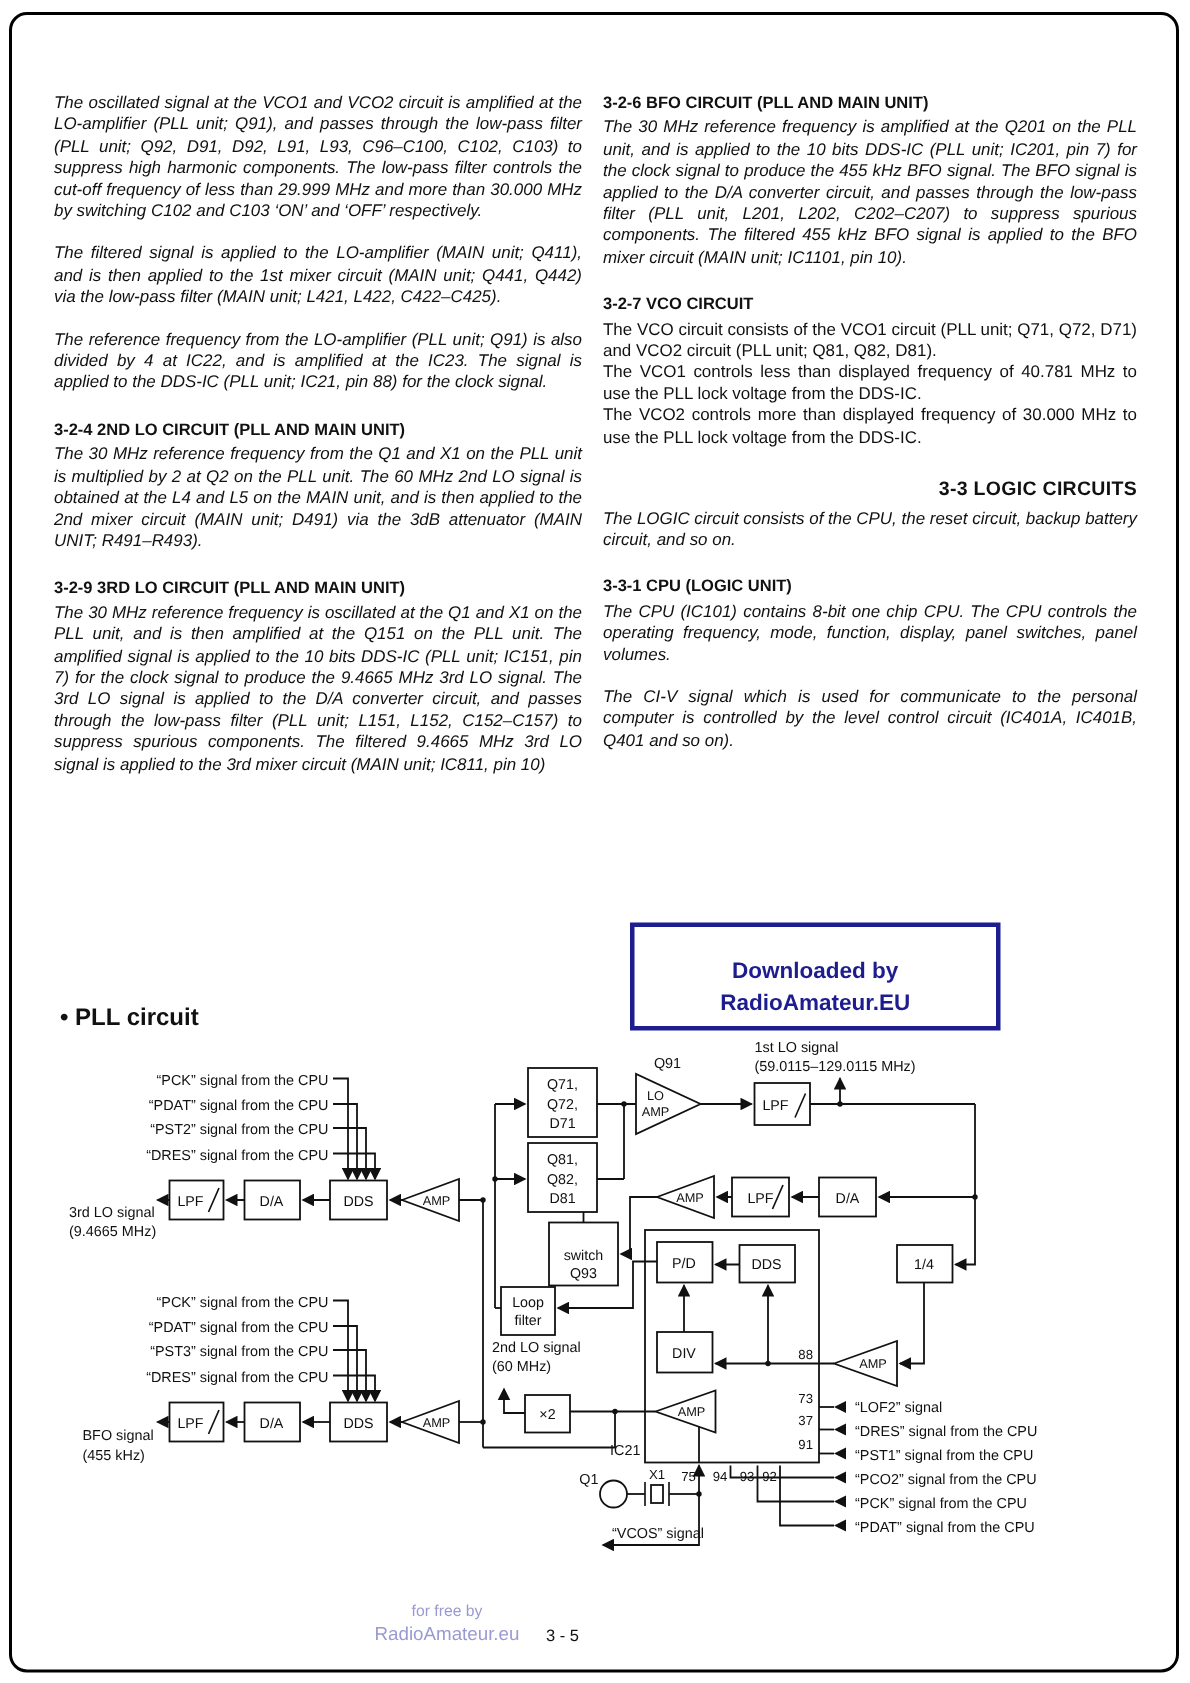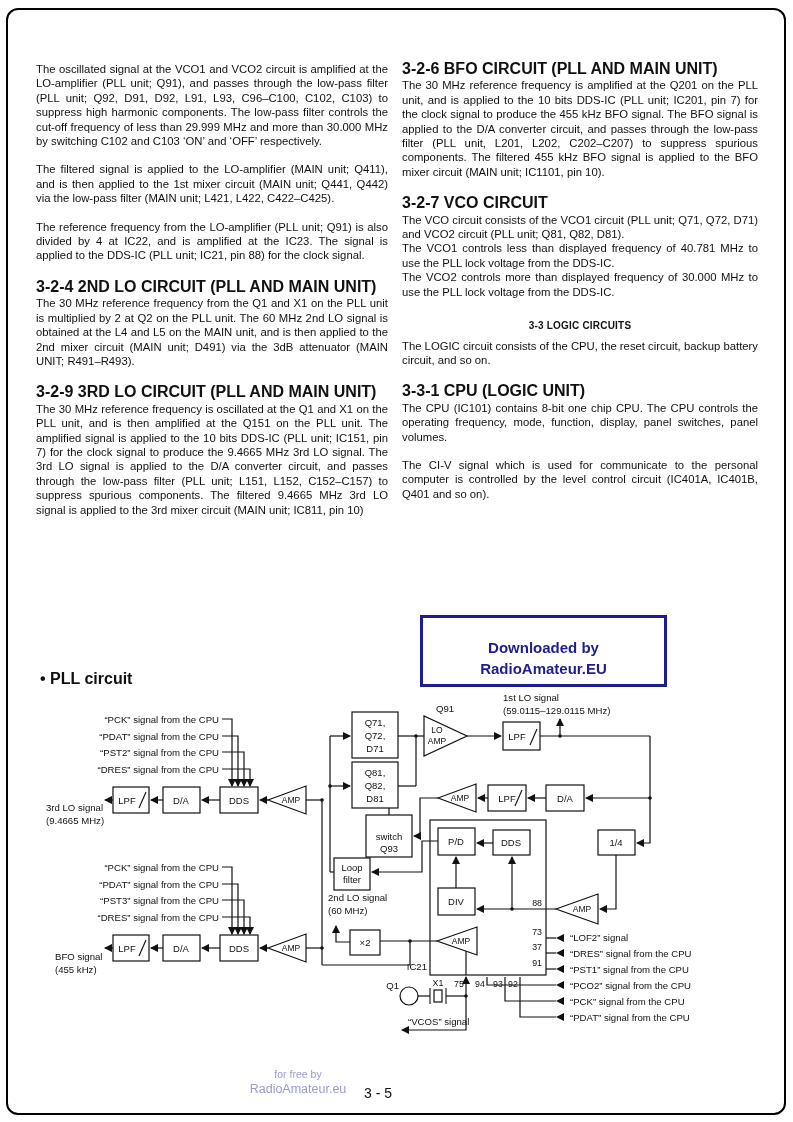--- a/index.html
+++ b/index.html
@@ -4,34 +4,34 @@
 <style>
   html,body{margin:0;padding:0;background:#ffffff;}
   .page{position:relative;width:793px;height:1122px;background:#fff;
         font-family:"Liberation Sans",sans-serif;color:#111;overflow:hidden;}
   .scan-border{position:absolute;left:6px;top:8px;width:776px;height:1103px;
         border:2.5px solid #000;border-radius:12px;pointer-events:none;}
   .col{position:absolute;top:62px;font-size:11.3px;line-height:14.4px;text-align:justify;}
   .col-left{left:36px;width:352px;}
   .col-right{left:402px;width:356px;}
   .col > :first-child{margin-top:0;}
-  p.para{margin:0 0 14px 0;}
+  p.para{margin:0 0 14px 0;font-style:italic;}
   p.para-tight{margin:0;}
-  h4.sec{font-size:16px;font-weight:bold;margin:17px 0 2px 0;text-align:left;}
-  h3.sec-lg{font-size:10px;font-weight:bold;margin:20px 0 5px 0;text-align:center;letter-spacing:.2px;}
+  h4.sec{font-size:11px;font-weight:bold;margin:17px 0 2px 0;text-align:left;}
+  h3.sec-lg{font-size:13px;font-weight:bold;margin:20px 0 5px 0;text-align:right;letter-spacing:.2px;}
   .download-box{position:absolute;left:420px;top:615px;width:241px;height:47px;
         border:3px solid #1d1d8f;color:#1d1d8f;text-align:center;font-weight:bold;
         font-size:15px;line-height:21px;padding-top:19px;}
   .diagram-title{position:absolute;left:40px;top:670px;font-size:16px;font-weight:bold;}
   .diagram-svg{position:absolute;left:0;top:690px;}
   .footer-free{position:absolute;left:235px;top:1068px;width:126px;text-align:center;
         color:#9a9ad2;font-size:10.5px;}
   .footer-ra{position:absolute;left:220px;top:1082px;width:156px;text-align:center;
         color:#9a9ad2;font-size:12.5px;}
-  .footer-page{position:absolute;left:364px;top:1085px;font-size:14px;color:#111;}
+  .footer-page{position:absolute;left:364px;top:1085px;font-size:11px;color:#111;}
 </style>
 </head>
 <body>
 
 <div class="page">
   <div class="scan-border"></div>
 
   <div class="col col-left">
     <p class="para">The oscillated signal at the VCO1 and VCO2 circuit is amplified at the LO-amplifier (PLL unit; Q91), and passes through the low-pass filter (PLL unit; Q92, D91, D92, L91, L93, C96–C100, C102, C103) to suppress high harmonic components. The low-pass filter controls the cut-off frequency of less than 29.999 MHz and more than 30.000 MHz by switching C102 and C103 ‘ON’ and ‘OFF’ respectively.</p>
     <p class="para">The filtered signal is applied to the LO-amplifier (MAIN unit; Q411), and is then applied to the 1st mixer circuit (MAIN unit; Q441, Q442) via the low-pass filter (MAIN unit; L421, L422, C422–C425).</p>

